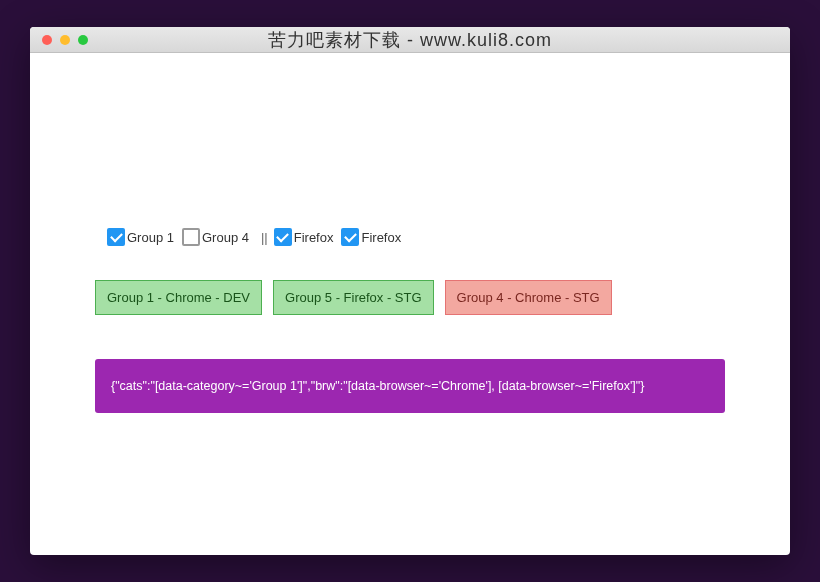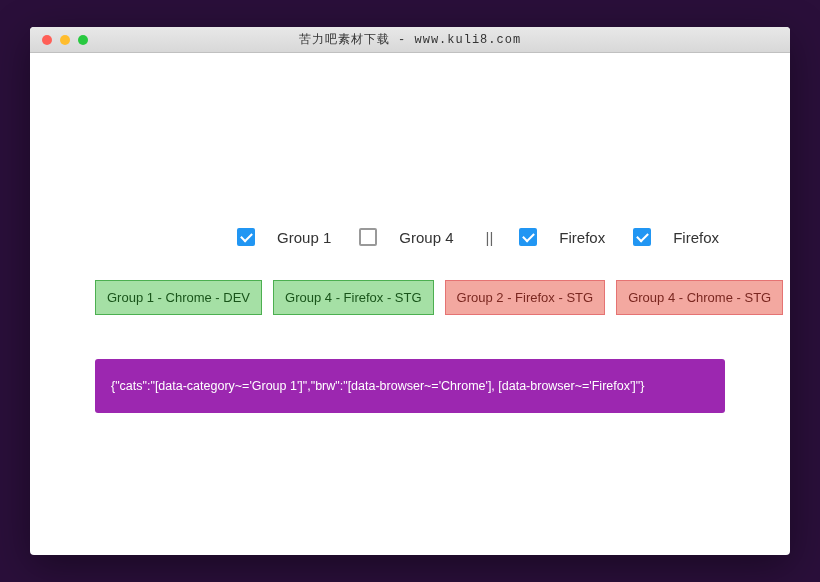--- a/index.html
+++ b/index.html
@@ -39,38 +39,37 @@
       border-radius: 50%;
     }
     .light.red { background: #ff5f57; }
     .light.yellow { background: #ffbd2e; }
     .light.green { background: #28c940; }
     .window-title {
       position: absolute;
       left: 0;
       right: 0;
       text-align: center;
-      font-size: 12px;
+      font-size: 18px;
       color: #333;
-      font-family: Liberation Mono, monospace;
+      font-family: Liberation Sans, sans-serif;
       letter-spacing: 1px;
       pointer-events: none;
     }
     .content {
       padding: 175px 65px 0 65px;
     }
     .filter-row {
       display: flex;
       align-items: center;
-      gap: 22px;
+      gap: 2px;
       margin-bottom: 34px;
       padding-left: 12px;
-      font-size: 15px;
+      font-size: 13px;
       color: #333;
-      justify-content: flex-end;
     }
     .checkbox {
       width: 18px;
       height: 18px;
       border: 2px solid #999;
       border-radius: 2px;
       display: inline-flex;
       align-items: center;
       justify-content: center;
       cursor: pointer;
@@ -152,21 +151,20 @@
 
       <span class="checkbox checked"></span>
       <span class="cb-label">Firefox</span>
 
       <span class="checkbox checked"></span>
       <span class="cb-label">Firefox</span>
     </div>
 
     <div class="cards">
       <div class="card green">Group 1 - Chrome - DEV</div>
-      <div class="card green">Group 4 - Firefox - STG</div>
-      <div class="card pink">Group 2 - Firefox - STG</div>
+      <div class="card green">Group 5 - Firefox - STG</div>
       <div class="card pink">Group 4 - Chrome - STG</div>
     </div>
 
     <div class="output">{"cats":"[data-category~='Group 1']","brw":"[data-browser~='Chrome'], [data-browser~='Firefox']"}</div>
 
   </div>
 </div>
 
 </body></html>

